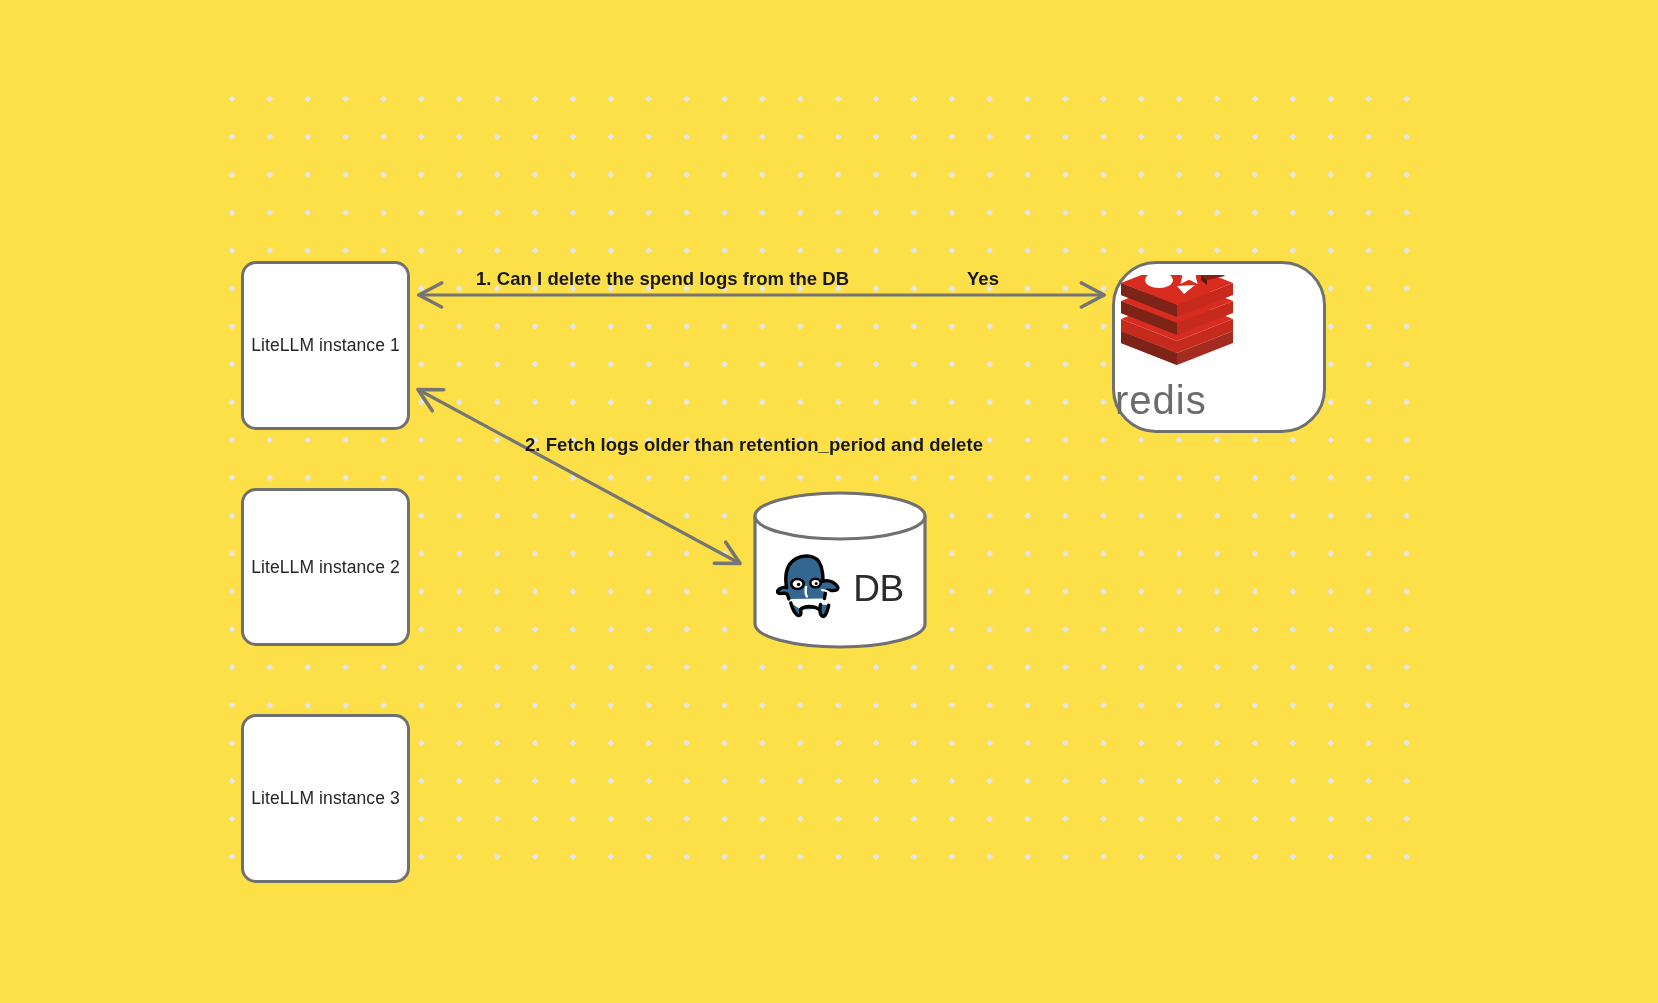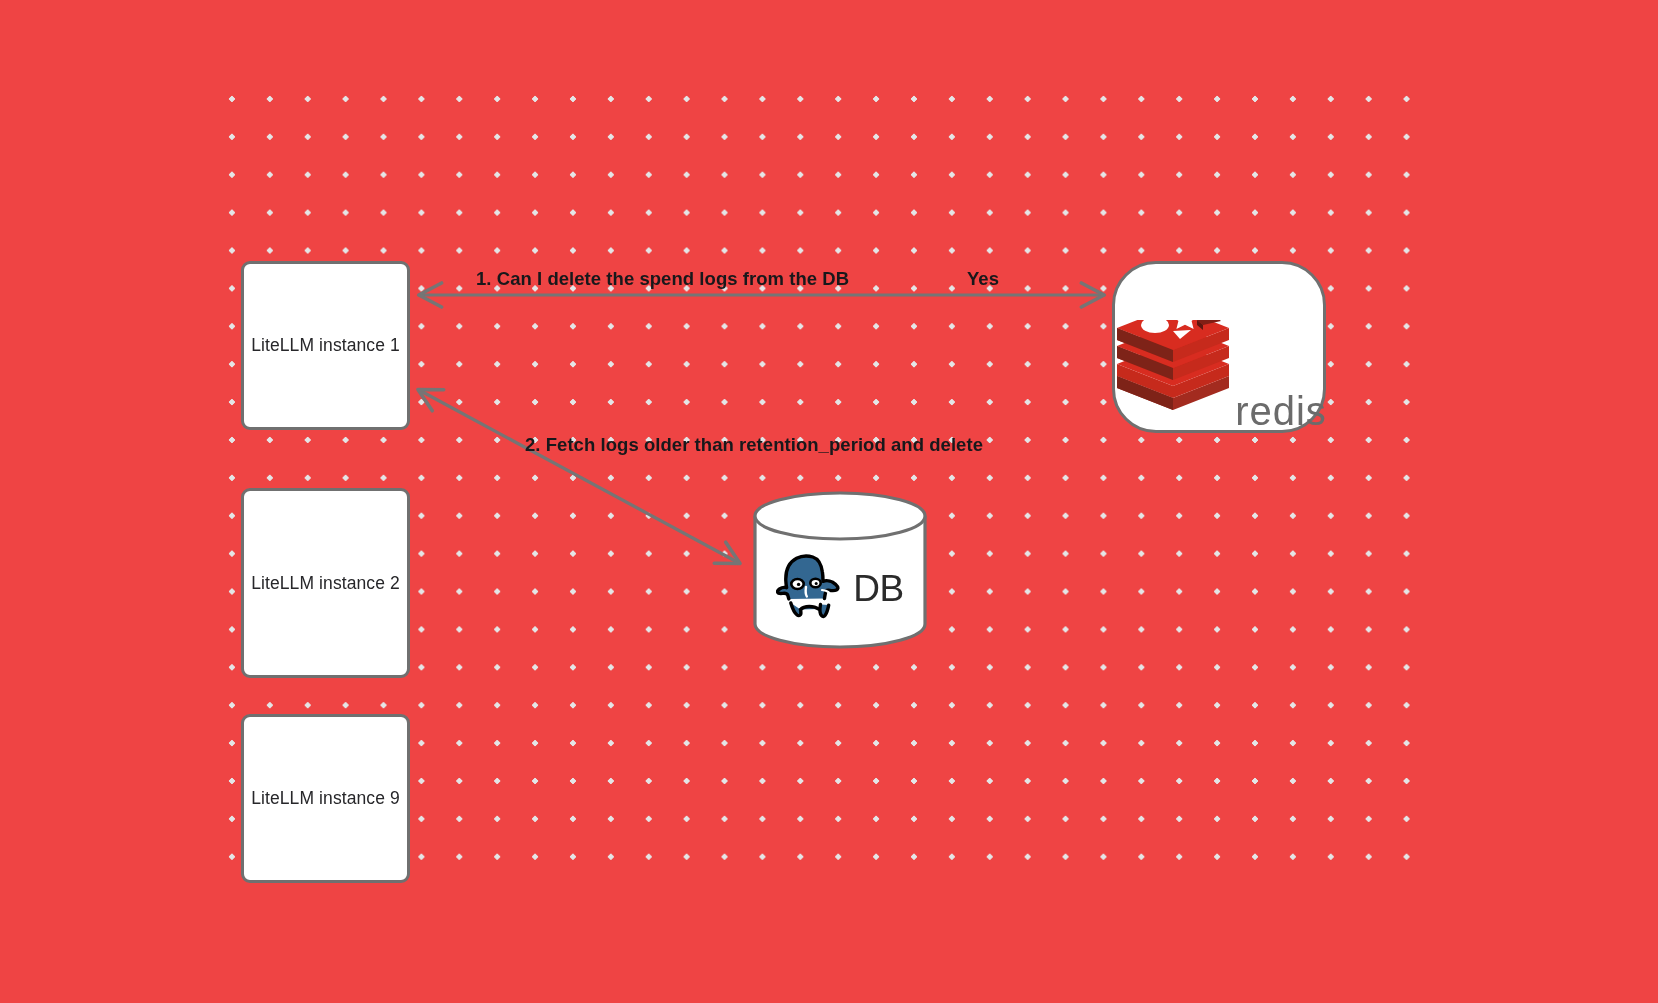--- a/index.html
+++ b/index.html
@@ -5,21 +5,21 @@
 <style>
   html, body {
     margin: 0;
     padding: 0;
     background: #f7f7f7;
   }
   #canvas {
     position: relative;
     width: 1658px;
     height: 1003px;
-    background: #ef4444;
+    background: #fde047;
     overflow: hidden;
     font-family: "Liberation Sans", sans-serif;
   }
   
   #dot-grid {
     position: absolute;
     left: 210px;
     top: 77px;
     width: 1212px;
     height: 814px;
@@ -36,49 +36,49 @@
     width: 1658px;
     height: 1003px;
     overflow: visible;
   }
   
   .node-box {
     position: absolute;
     box-sizing: border-box;
     background: #ffffff;
     border: 3px solid #707070;
-    border-radius: 9px;
+    border-radius: 15px;
     display: flex;
     align-items: center;
     justify-content: center;
   }
   .node-box .node-label {
     font-size: 17.5px;
     color: #27272a;
     letter-spacing: .1px;
     white-space: nowrap;
   }
   #litellm-1 { left: 241px; top: 261px; width: 169px; height: 169px; }
-  #litellm-2 { left: 241px; top: 488px; width: 169px; height: 190px; }
+  #litellm-2 { left: 241px; top: 488px; width: 169px; height: 158px; }
   #litellm-3 { left: 241px; top: 714px; width: 169px; height: 169px; }
 
   
   #redis-node {
     position: absolute;
     left: 1112px;
     top: 261px;
     width: 214px;
     height: 172px;
     box-sizing: border-box;
     background: #ffffff;
     border: 3px solid #707070;
     border-radius: 44px;
     display: flex;
-    flex-direction: row;
-    align-items: flex-end;
+    flex-direction: column;
+    align-items: flex-start;
     justify-content: center;
   }
   #redis-node svg { display: block; }
 
   
   #db-node {
     position: absolute;
     left: 752px;
     top: 490px;
     width: 176px;
@@ -149,21 +149,21 @@
 
   <div class="node-box" id="litellm-1">
     <span class="node-label">LiteLLM instance 1</span>
   </div>
 
   <div class="node-box" id="litellm-2">
     <span class="node-label">LiteLLM instance 2</span>
   </div>
 
   <div class="node-box" id="litellm-3">
-    <span class="node-label">LiteLLM instance 9</span>
+    <span class="node-label">LiteLLM instance 3</span>
   </div>
 
   <div id="redis-node">
     <span>
       <svg width="124" height="110" viewBox="0 0 124 110" xmlns="http://www.w3.org/2000/svg">
 
         <g>
           <path d="M62 78 L118 56 L118 68 L62 90 L6 68 L6 56 Z" fill="#a32b1f"></path>
           <path d="M62 66 L118 44 L118 56 L62 78 L6 56 L6 44 Z" fill="#c62a1c"></path>
           <path d="M6 44 L62 22 L118 44 L62 66 Z" fill="#d82c20"></path>

